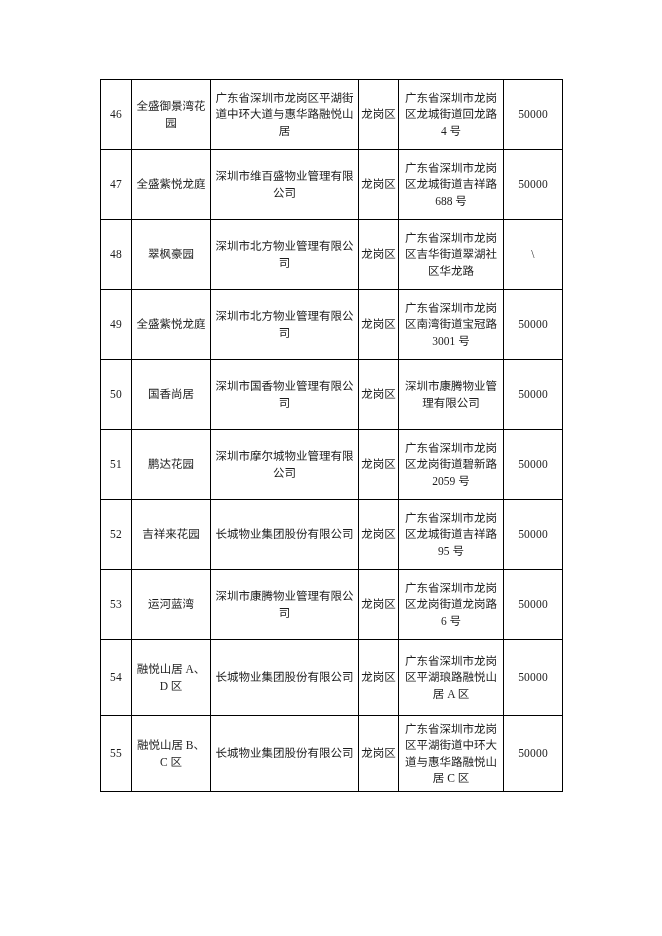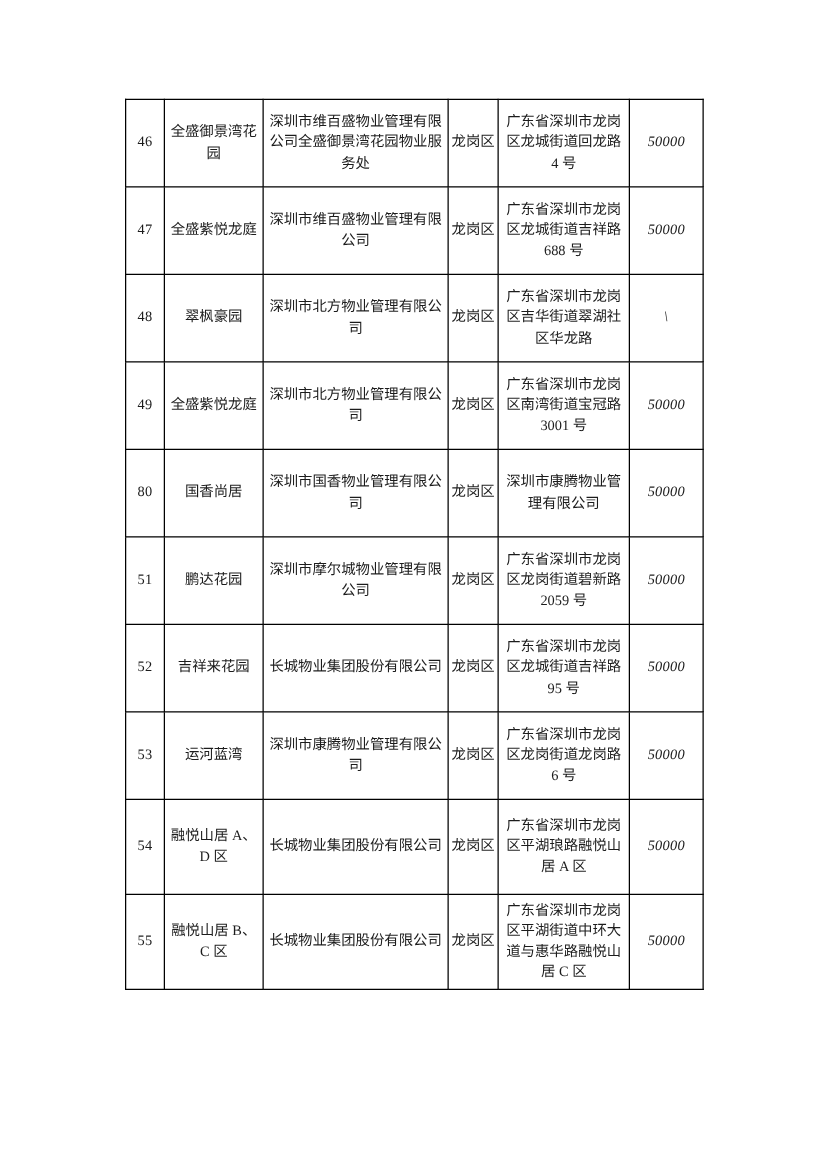--- a/index.html
+++ b/index.html
@@ -77,21 +77,20 @@
   td.cell-address {
     font-size: 11.5px;
     text-align: center;
     padding-left: 4px;
     padding-right: 4px;
     margin-left: 35px;
   }
   td.cell-fee {
     font-size: 11.5px;
     letter-spacing: 0.2px;
-    font-style: italic;
   }
   tr.data-row { height: 70px; }
   tr.row-tall { height: 76px; }
 </style>
 </head>
 <body>
 
 <div class="page">
   <div class="table-wrap">
     <table class="data-table">
@@ -100,21 +99,21 @@
         <col class="c-name">
         <col class="c-company">
         <col class="c-district">
         <col class="c-address">
         <col class="c-fee">
       </colgroup>
       <tbody id="table-body">
           <tr class="data-row">
             <td class="cell-index">46</td>
             <td class="cell-name">全盛御景湾花园</td>
-            <td class="cell-company">深圳市维百盛物业管理有限公司全盛御景湾花园物业服务处</td>
+            <td class="cell-company">广东省深圳市龙岗区平湖街道中环大道与惠华路融悦山居</td>
             <td class="cell-district">龙岗区</td>
             <td class="cell-address">广东省深圳市龙岗区龙城街道回龙路 4 号</td>
             <td class="cell-fee">50000</td>
           </tr>
           <tr class="data-row">
             <td class="cell-index">47</td>
             <td class="cell-name">全盛紫悦龙庭</td>
             <td class="cell-company">深圳市维百盛物业管理有限公司</td>
             <td class="cell-district">龙岗区</td>
             <td class="cell-address">广东省深圳市龙岗区龙城街道吉祥路 688 号</td>
@@ -130,21 +129,21 @@
           </tr>
           <tr class="data-row">
             <td class="cell-index">49</td>
             <td class="cell-name">全盛紫悦龙庭</td>
             <td class="cell-company">深圳市北方物业管理有限公司</td>
             <td class="cell-district">龙岗区</td>
             <td class="cell-address">广东省深圳市龙岗区南湾街道宝冠路 3001 号</td>
             <td class="cell-fee">50000</td>
           </tr>
           <tr class="data-row">
-            <td class="cell-index">80</td>
+            <td class="cell-index">50</td>
             <td class="cell-name">国香尚居</td>
             <td class="cell-company">深圳市国香物业管理有限公司</td>
             <td class="cell-district">龙岗区</td>
             <td class="cell-address">深圳市康腾物业管理有限公司</td>
             <td class="cell-fee">50000</td>
           </tr>
           <tr class="data-row">
             <td class="cell-index">51</td>
             <td class="cell-name">鹏达花园</td>
             <td class="cell-company">深圳市摩尔城物业管理有限公司</td>

